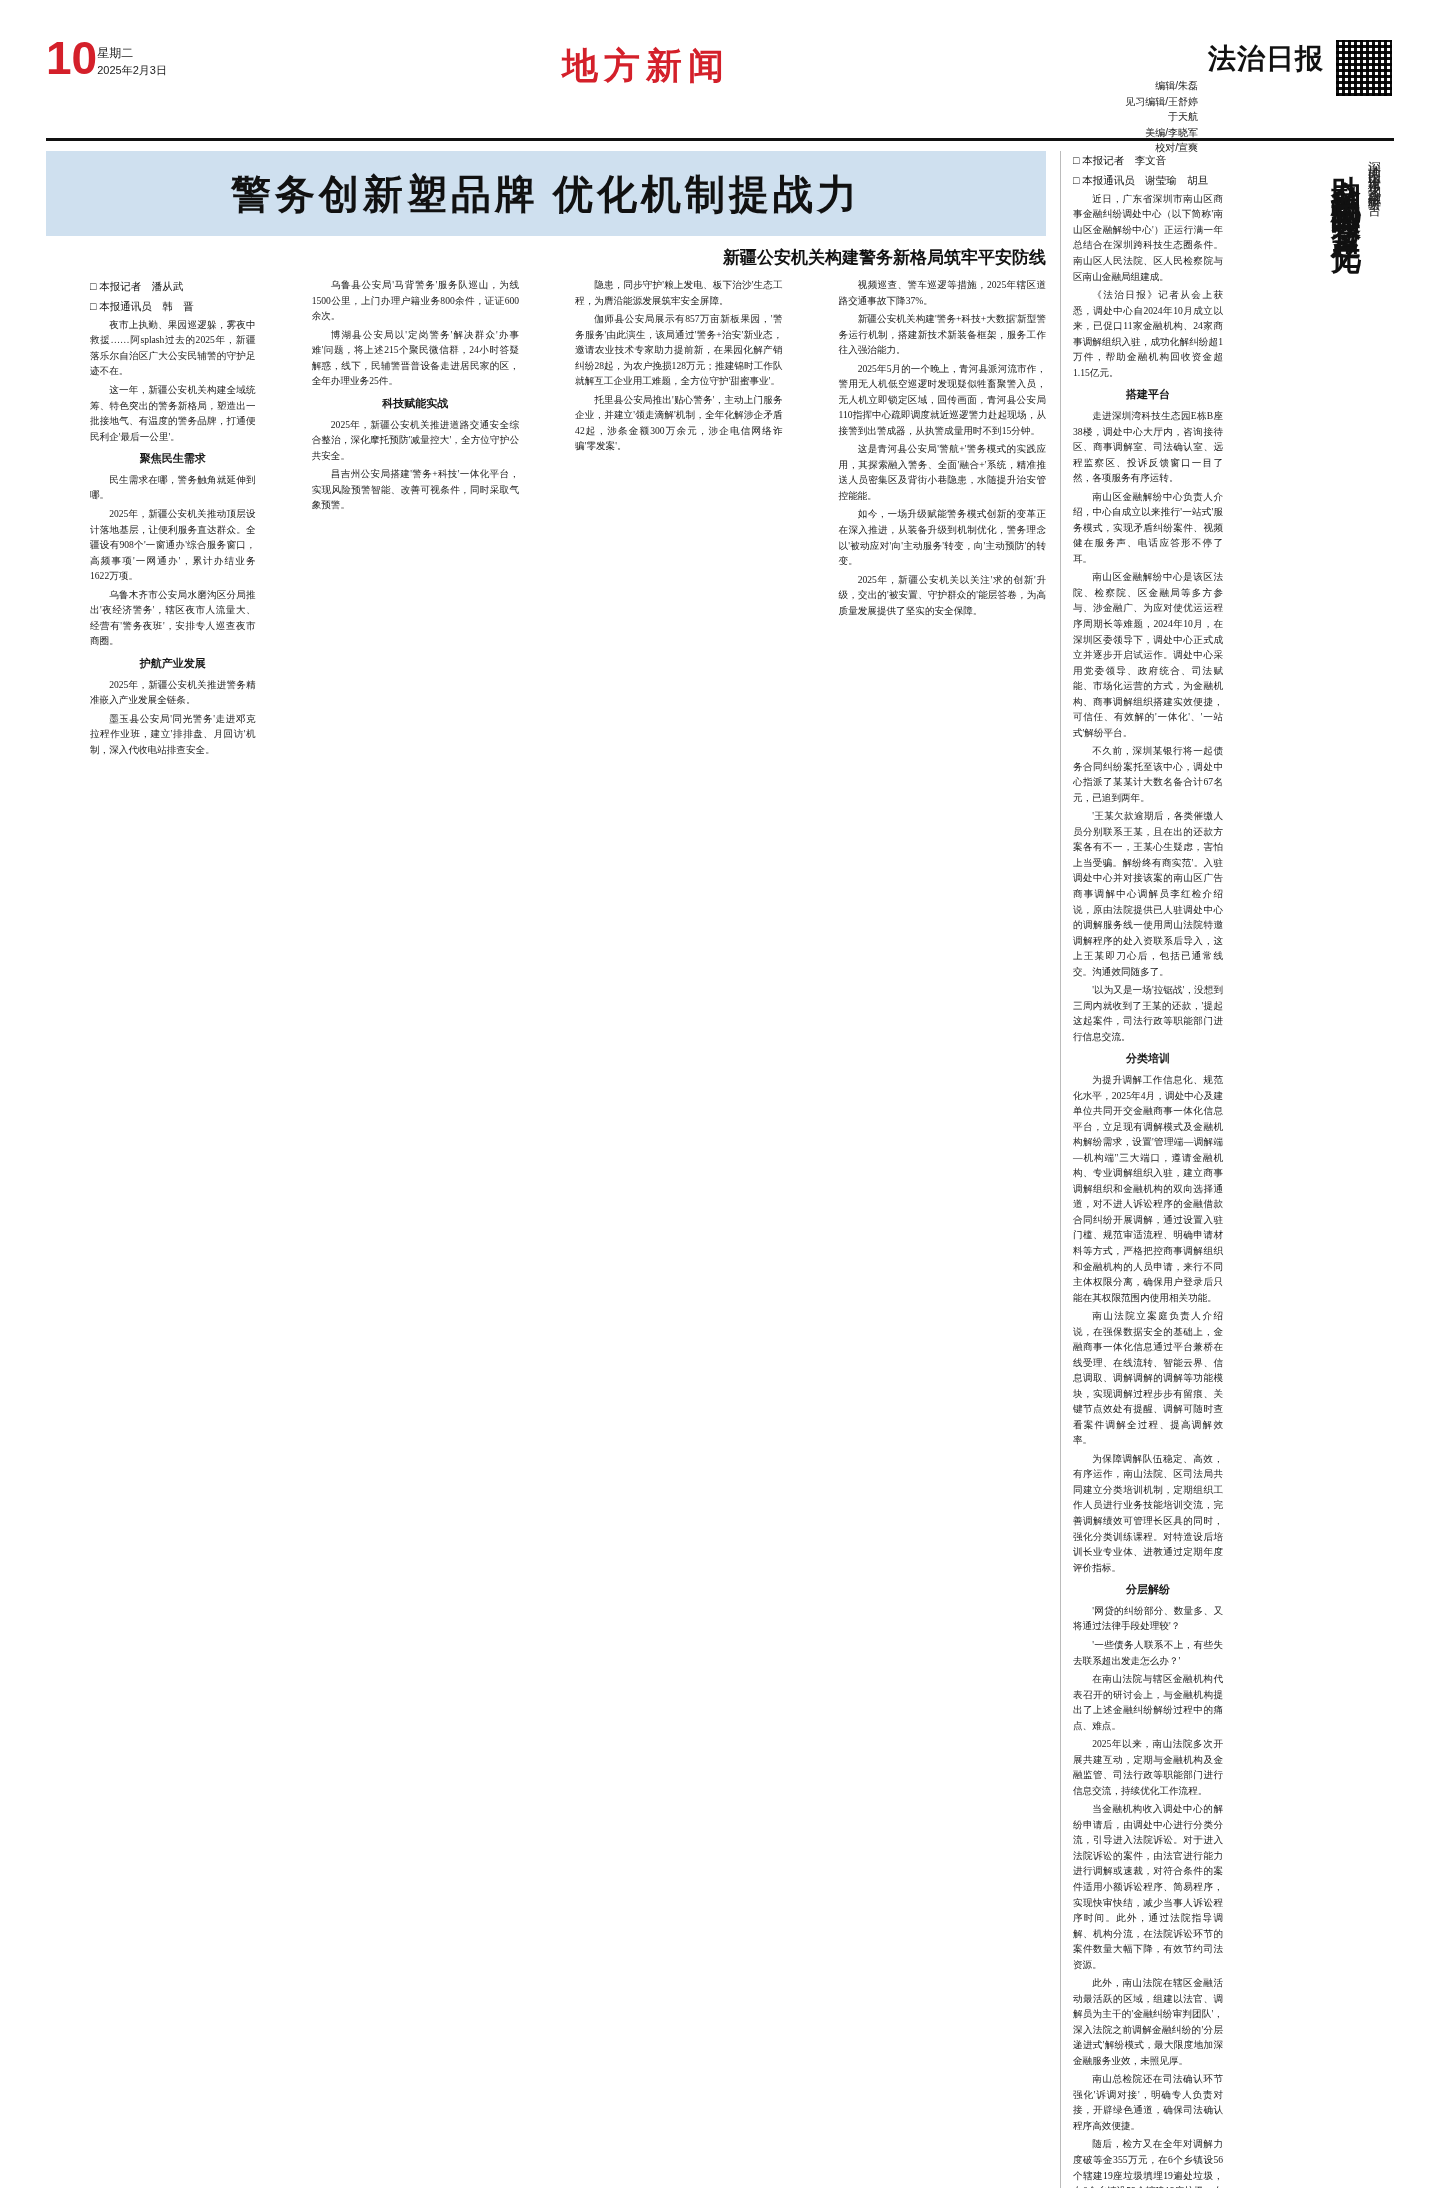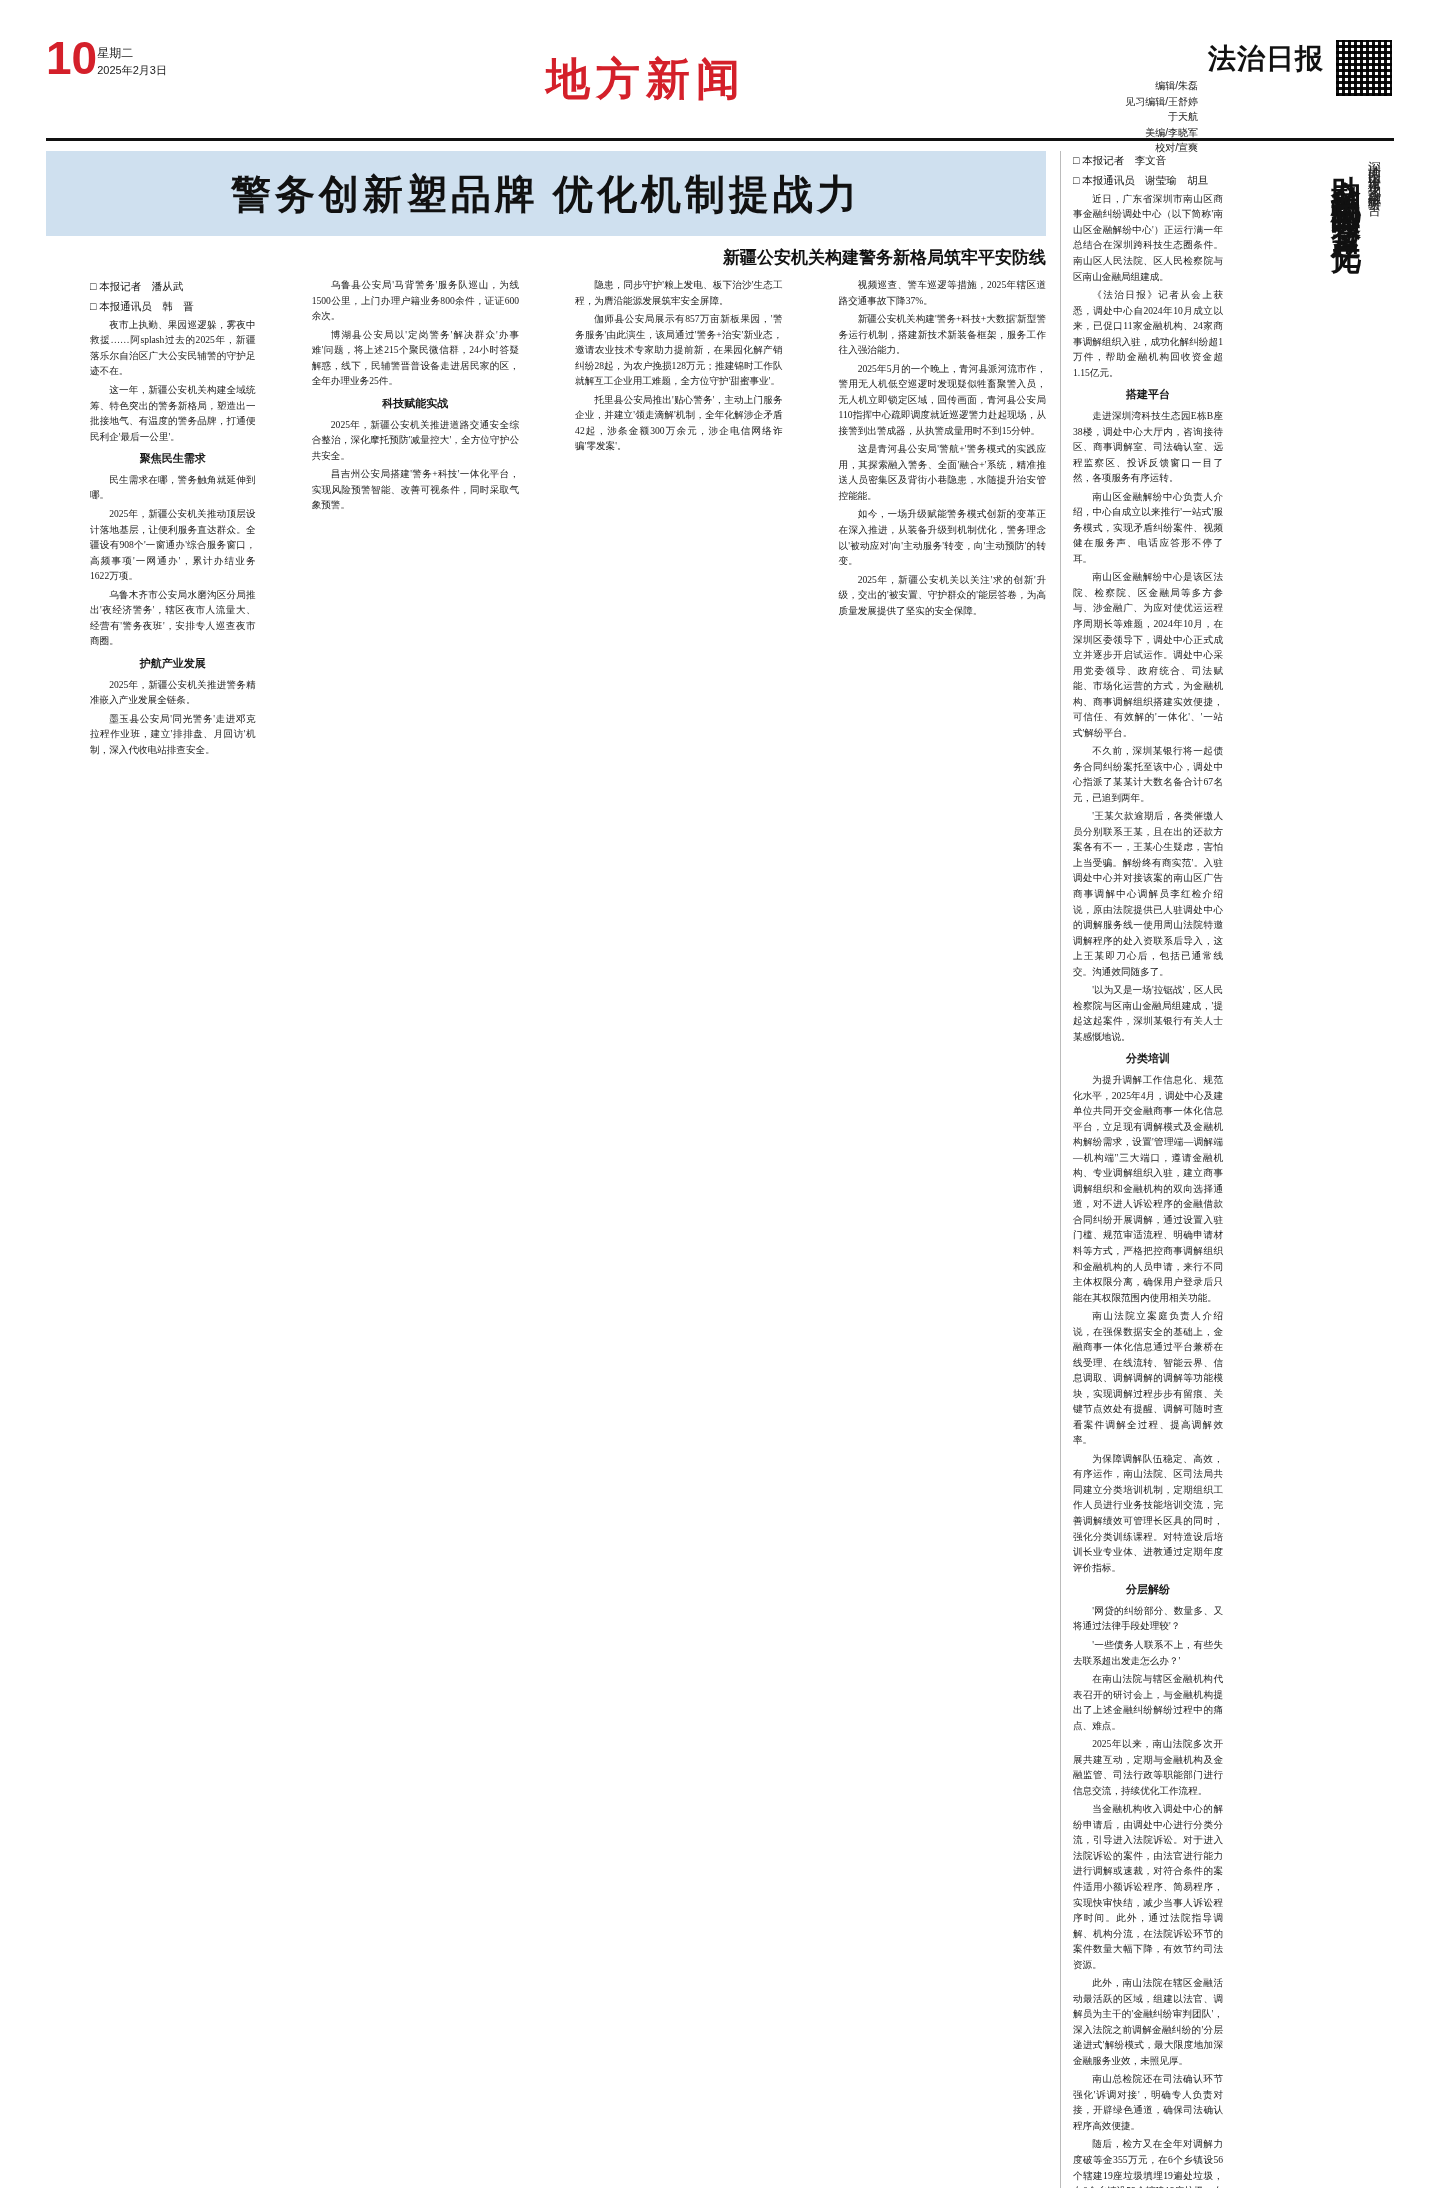--- a/index.html
+++ b/index.html
@@ -9,21 +9,21 @@
     color:#111;
   }
   .page{position:relative;width:1440px;height:2188px;box-sizing:border-box;padding:0 46px;}
 
   
   .masthead{display:flex;align-items:flex-start;justify-content:space-between;padding-top:38px;height:96px;}
   .m-left{display:flex;align-items:flex-start;}
   .pagenum{font-family:"Liberation Sans",sans-serif;font-size:46px;font-weight:bold;color:#d4202a;line-height:0.9;}
   .m-left .dateblock{font-family:"Liberation Sans",sans-serif;font-size:11px;line-height:1.5;color:#222;padding-top:6px;}
   .m-left .dateblock .wk{font-size:12px;}
-  .m-title{font-family:"Liberation Sans",sans-serif;font-size:44px;font-weight:bold;color:#d4202a;letter-spacing:6px;margin-top:12px;}
+  .m-title{font-family:"Liberation Sans",sans-serif;font-size:36px;font-weight:bold;color:#d4202a;letter-spacing:6px;margin-top:4px;}
   .m-right{display:flex;align-items:flex-start;gap:10px;}
   .credits{font-family:"Liberation Sans",sans-serif;font-size:10px;line-height:1.55;text-align:right;color:#222;padding-top:4px;margin-top:36px;}
   .paperlogo{font-family:"Liberation Serif",serif;font-size:28px;font-weight:bold;color:#111;letter-spacing:1px;padding-top:2px;}
   .qr{width:56px;height:56px;background:
      repeating-linear-gradient(0deg,#111 0 3px,#fff 3px 6px),
      repeating-linear-gradient(90deg,#111 0 3px,transparent 3px 6px);
      background-blend-mode:multiply;border:2px solid #fff;}
   .rule{height:3px;background:#111;margin-top:4px;}
 
   
@@ -146,21 +146,21 @@
           </div>
           <div class="col-text">
             <p>近日，广东省深圳市南山区商事金融纠纷调处中心（以下简称'南山区金融解纷中心'）正运行满一年总结合在深圳跨科技生态圈条件。南山区人民法院、区人民检察院与区南山金融局组建成。</p>
             <p>《法治日报》记者从会上获悉，调处中心自2024年10月成立以来，已促口11家金融机构、24家商事调解组织入驻，成功化解纠纷超1万件，帮助金融机构回收资金超1.15亿元。</p>
             <div class="sub-h">搭建平台</div>
             <p>走进深圳湾科技生态园E栋B座38楼，调处中心大厅内，咨询接待区、商事调解室、司法确认室、远程监察区、投诉反馈窗口一目了然，各项服务有序运转。</p>
             <p>南山区金融解纷中心负责人介绍，中心自成立以来推行'一站式'服务模式，实现矛盾纠纷案件、视频健在服务声、电话应答形不停了耳。</p>
             <p>南山区金融解纷中心是该区法院、检察院、区金融局等多方参与、涉金融广、为应对使优运运程序周期长等难题，2024年10月，在深圳区委领导下，调处中心正式成立并逐步开启试运作。调处中心采用党委领导、政府统合、司法赋能、市场化运营的方式，为金融机构、商事调解组织搭建实效便捷，可信任、有效解的'一体化'、'一站式'解纷平台。</p>
             <p>不久前，深圳某银行将一起债务合同纠纷案托至该中心，调处中心指派了某某计大数名备合计67名元，已追到两年。</p>
             <p>'王某欠款逾期后，各类催缴人员分别联系王某，且在出的还款方案各有不一，王某心生疑虑，害怕上当受骗。解纷终有商实范'。入驻调处中心并对接该案的南山区广告商事调解中心调解员李红检介绍说，原由法院提供已人驻调处中心的调解服务线一使用周山法院特邀调解程序的处入资联系后导入，这上王某即刀心后，包括已通常线交。沟通效同随多了。</p>
-            <p>'以为又是一场'拉锯战'，区人民检察院与区南山金融局组建成，'提起这起案件，深圳某银行有关人士某感慨地说。</p>
+            <p>'以为又是一场'拉锯战'，没想到三周内就收到了王某的还款，'提起这起案件，司法行政等职能部门进行信息交流。</p>
             <div class="sub-h">分类培训</div>
             <p>为提升调解工作信息化、规范化水平，2025年4月，调处中心及建单位共同开交金融商事一体化信息平台，立足现有调解模式及金融机构解纷需求，设置'管理端—调解端—机构端''三大端口，遵请金融机构、专业调解组织入驻，建立商事调解组织和金融机构的双向选择通道，对不进人诉讼程序的金融借款合同纠纷开展调解，通过设置入驻门槛、规范审适流程、明确申请材料等方式，严格把控商事调解组织和金融机构的人员申请，来行不同主体权限分离，确保用户登录后只能在其权限范围内使用相关功能。</p>
             <p>南山法院立案庭负责人介绍说，在强保数据安全的基础上，金融商事一体化信息通过平台兼桥在线受理、在线流转、智能云界、信息调取、调解调解的调解等功能模块，实现调解过程步步有留痕、关键节点效处有提醒、调解可随时查看案件调解全过程、提高调解效率。</p>
             <p>为保障调解队伍稳定、高效，有序运作，南山法院、区司法局共同建立分类培训机制，定期组织工作人员进行业务技能培训交流，完善调解绩效可管理长区具的同时，强化分类训练课程。对特造设后培训长业专业体、进教通过定期年度评价指标。</p>
             <div class="sub-h">分层解纷</div>
             <p>'网贷的纠纷部分、数量多、又将通过法律手段处理较'？</p>
             <p>'一些债务人联系不上，有些失去联系超出发走怎么办？'</p>
             <p>在南山法院与辖区金融机构代表召开的研讨会上，与金融机构提出了上述金融纠纷解纷过程中的痛点、难点。</p>
             <p>2025年以来，南山法院多次开展共建互动，定期与金融机构及金融监管、司法行政等职能部门进行信息交流，持续优化工作流程。</p>
             <p>当金融机构收入调处中心的解纷申请后，由调处中心进行分类分流，引导进入法院诉讼。对于进入法院诉讼的案件，由法官进行能力进行调解或速裁，对符合条件的案件适用小额诉讼程序、简易程序，实现快审快结，减少当事人诉讼程序时间。此外，通过法院指导调解、机构分流，在法院诉讼环节的案件数量大幅下降，有效节约司法资源。</p>

